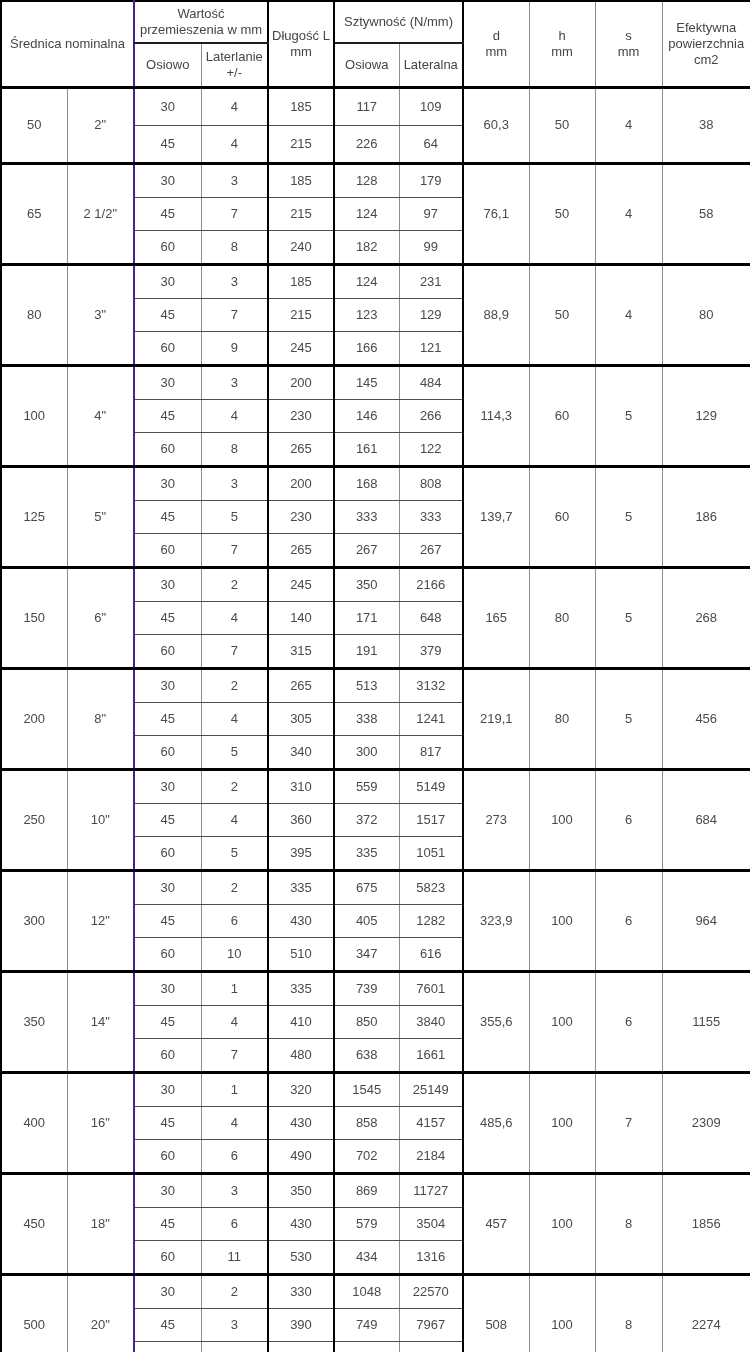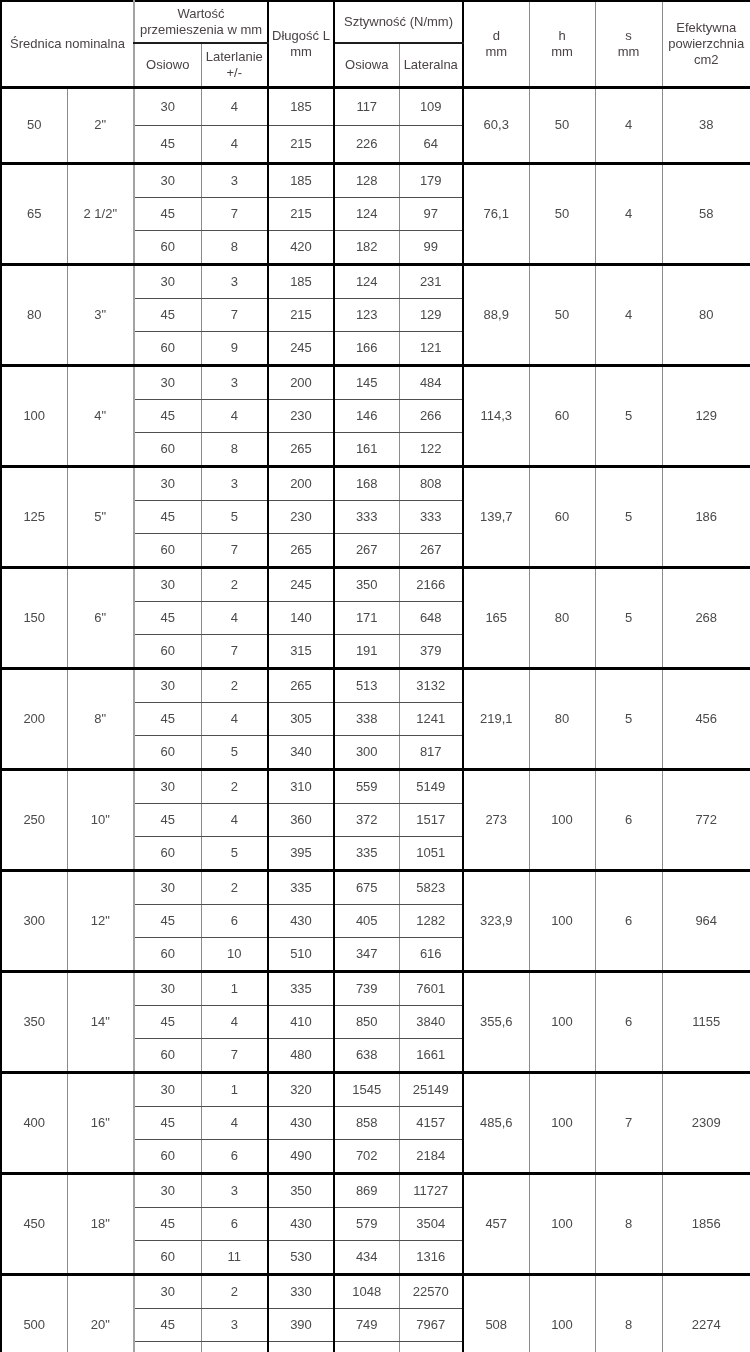--- a/index.html
+++ b/index.html
@@ -21,21 +21,21 @@
     font-weight: normal;
     background: #ffffff;
     overflow: hidden;
   }
   thead th { white-space: pre-line; line-height: 1.25; color: #4b4343; }
   tr.h1 th { height: 40px; }
   tr.h2 th { height: 42px; }
   tbody td { height: 32px; line-height: 1.1; }
   tr.tall td { height: 36px; }
   
-  .c-m1 { border-left: 2px solid #a3a3a3; }
+  .c-m1 { border-left: 2px solid #4c1d95; }
   .c-dlugosc { border-left: 2px solid #000; border-right: 2px solid #000; margin-left: 41px; }
   .c-d { border-left: 2px solid #000; }
   
   .hb { border-bottom: 2px solid #1c1c1c; }
   
   td.mid { border-top: 1px solid #4f4f4f; border-bottom: 1px solid #4f4f4f; }
   
   td.gt { border-top: 3px solid #000; }
 </style>
 </head>
@@ -118,21 +118,21 @@
       <tr>
         <td class="mid c-m1">45</td>
         <td class="mid">7</td>
         <td class="mid c-dlugosc">215</td>
         <td class="mid">124</td>
         <td class="mid">97</td>
       </tr>
       <tr>
         <td class="mid c-m1">60</td>
         <td class="mid">8</td>
-        <td class="mid c-dlugosc">420</td>
+        <td class="mid c-dlugosc">240</td>
         <td class="mid">182</td>
         <td class="mid">99</td>
       </tr>
       <tr>
         <td class="span gt" rowspan="3">80</td>
         <td class="span gt" rowspan="3">3"</td>
         <td class="mid c-m1 gt">30</td>
         <td class="mid gt">3</td>
         <td class="mid c-dlugosc gt">185</td>
         <td class="mid gt">124</td>
@@ -268,21 +268,21 @@
         <td class="span gt" rowspan="3">250</td>
         <td class="span gt" rowspan="3">10"</td>
         <td class="mid c-m1 gt">30</td>
         <td class="mid gt">2</td>
         <td class="mid c-dlugosc gt">310</td>
         <td class="mid gt">559</td>
         <td class="mid gt">5149</td>
         <td class="span gt c-d" rowspan="3">273</td>
         <td class="span gt" rowspan="3">100</td>
         <td class="span gt" rowspan="3">6</td>
-        <td class="span gt" rowspan="3">772</td>
+        <td class="span gt" rowspan="3">684</td>
       </tr>
       <tr>
         <td class="mid c-m1">45</td>
         <td class="mid">4</td>
         <td class="mid c-dlugosc">360</td>
         <td class="mid">372</td>
         <td class="mid">1517</td>
       </tr>
       <tr>
         <td class="mid c-m1">60</td>

